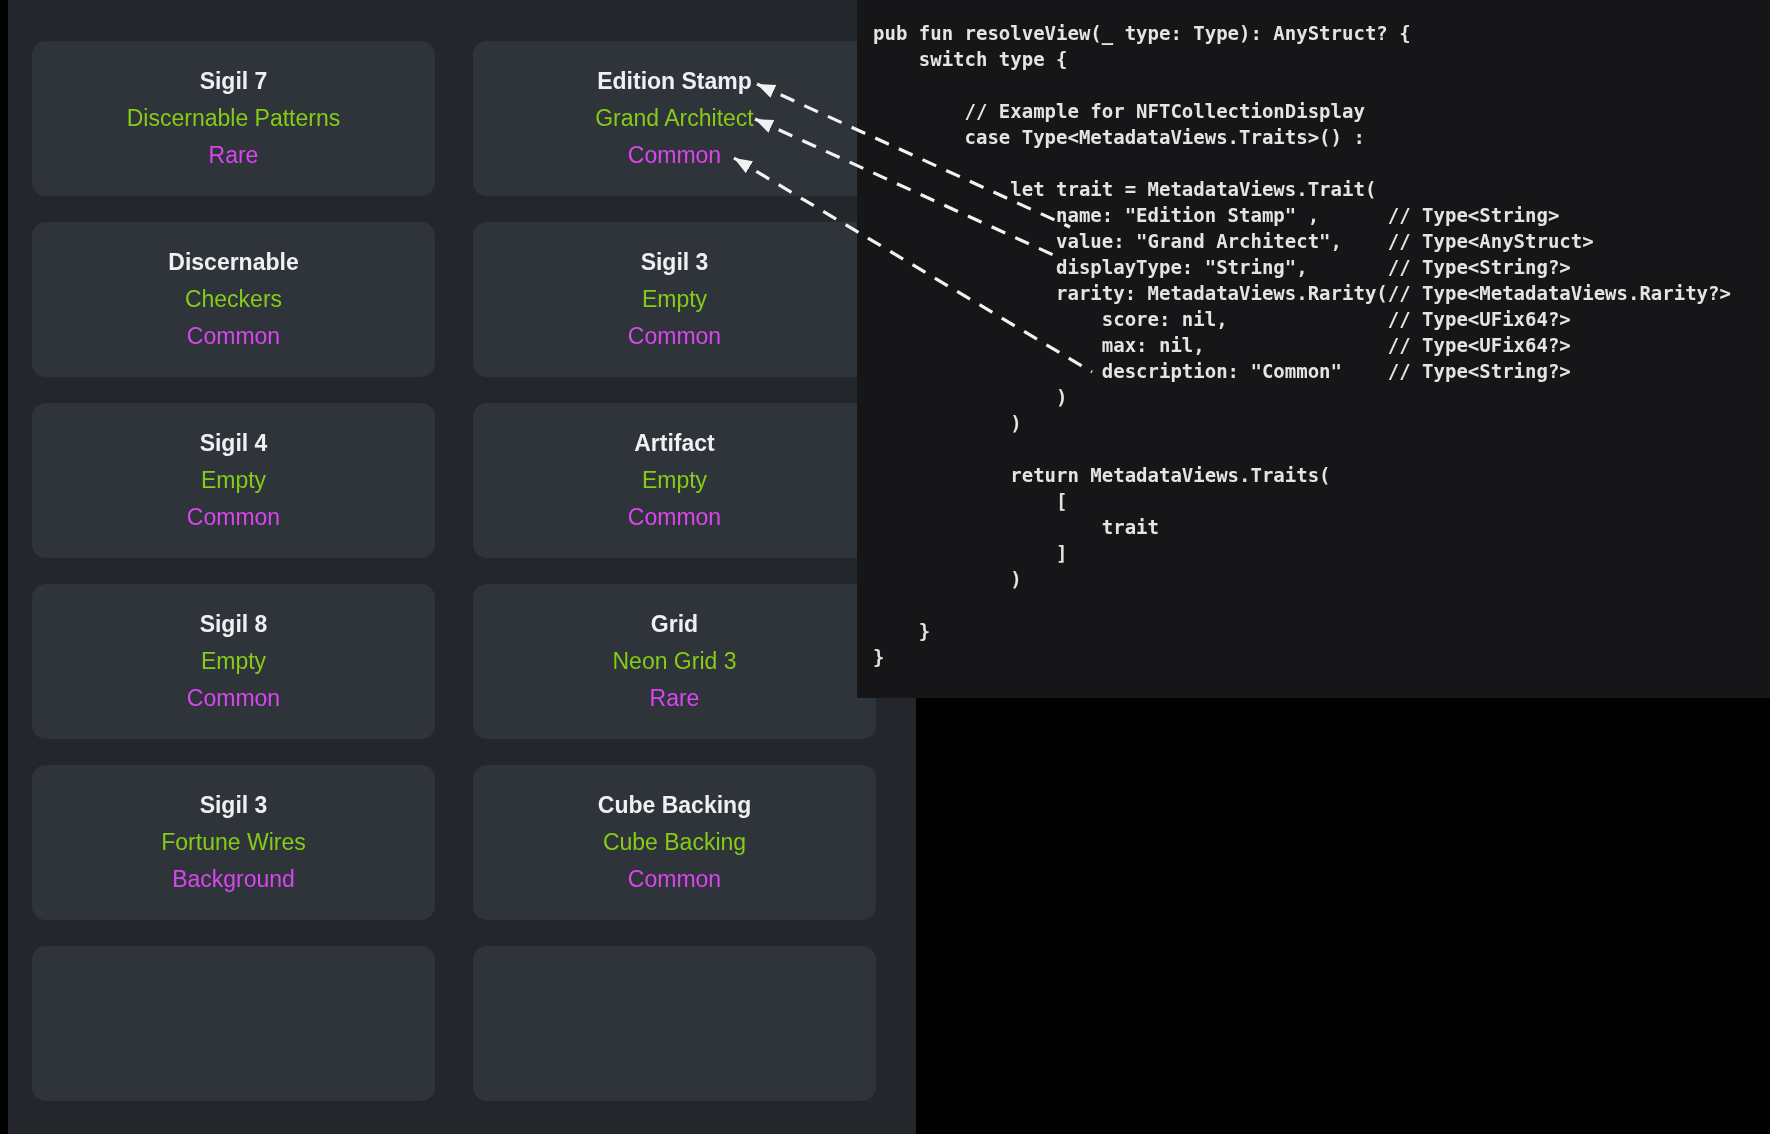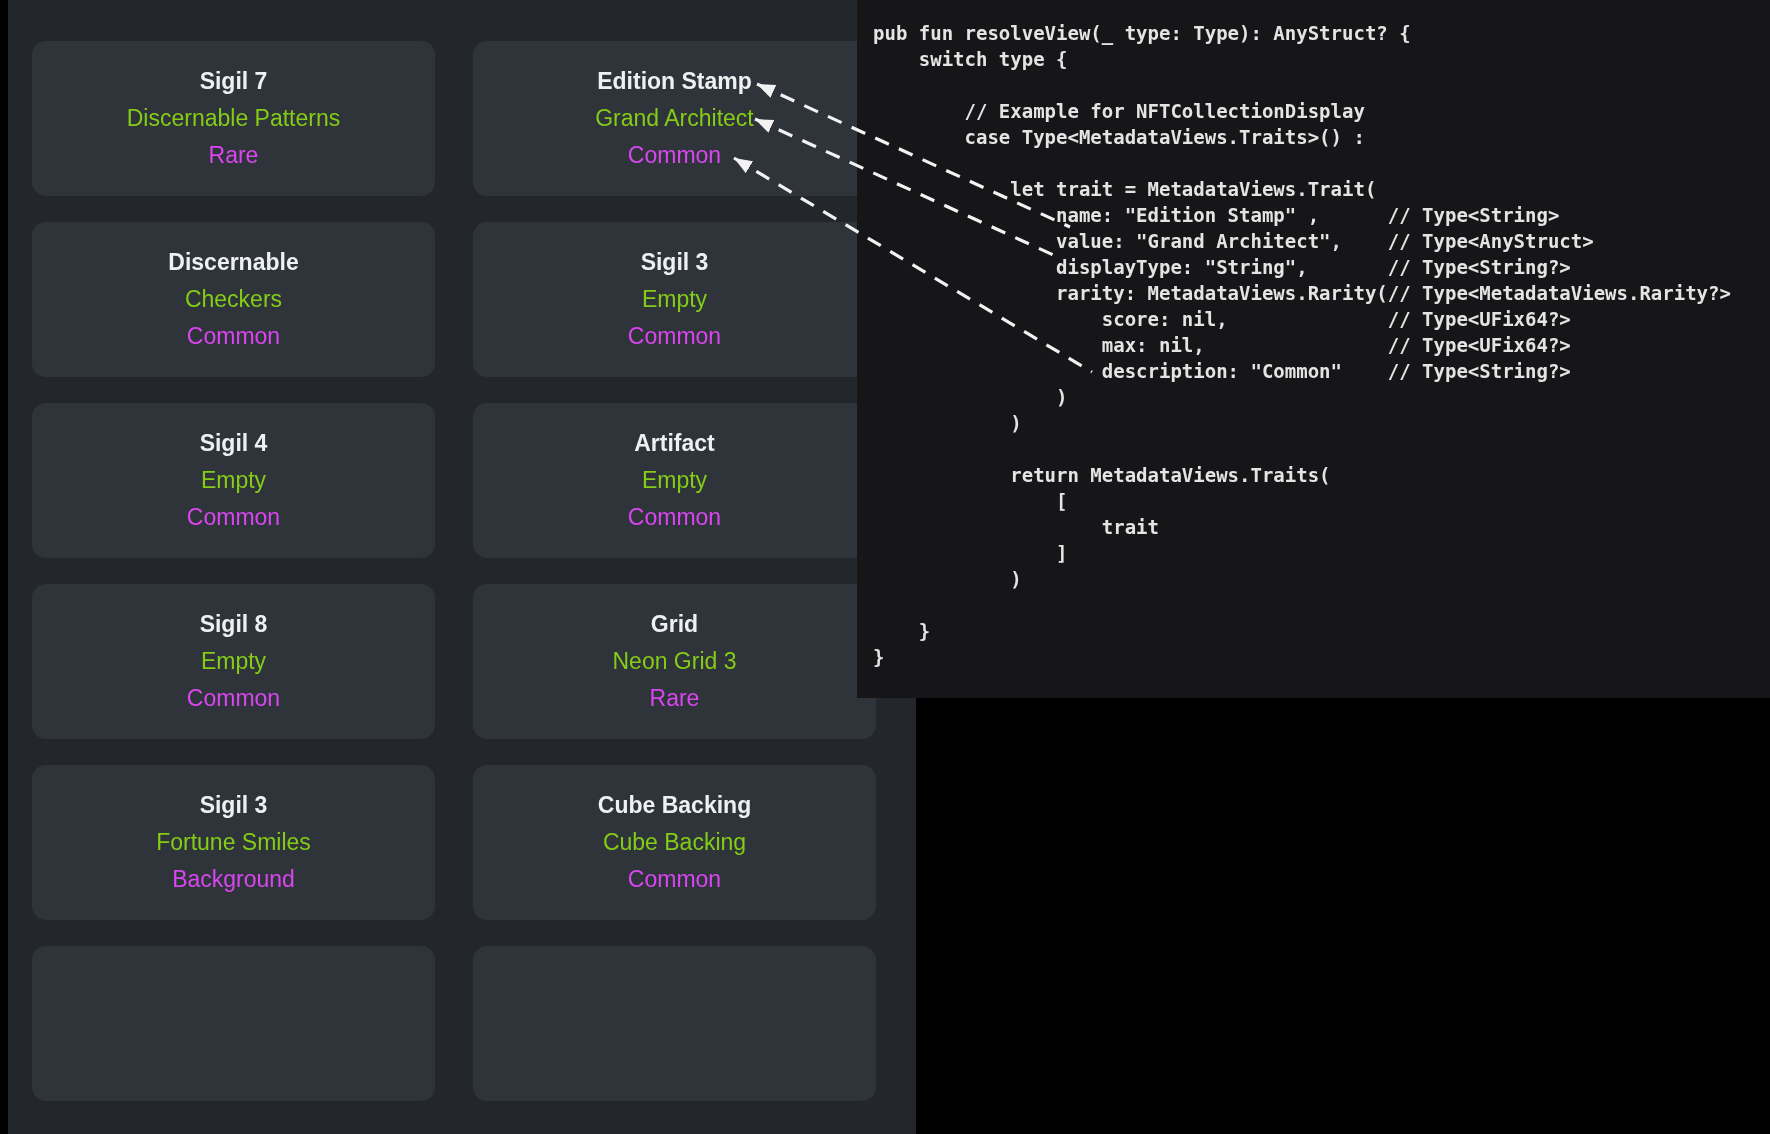--- a/index.html
+++ b/index.html
@@ -115,21 +115,21 @@
         <div class="value">Empty</div>
         <div class="rarity">Common</div>
       </div>
       <div class="card">
         <div class="name">Grid</div>
         <div class="value">Neon Grid 3</div>
         <div class="rarity">Rare</div>
       </div>
       <div class="card">
         <div class="name">Sigil 3</div>
-        <div class="value">Fortune Smiles</div>
+        <div class="value">Fortune Wires</div>
         <div class="rarity">Background</div>
       </div>
       <div class="card">
         <div class="name">Cube Backing</div>
         <div class="value">Cube Backing</div>
         <div class="rarity">Common</div>
       </div>
 
       <div class="card"></div>
       <div class="card"></div>

